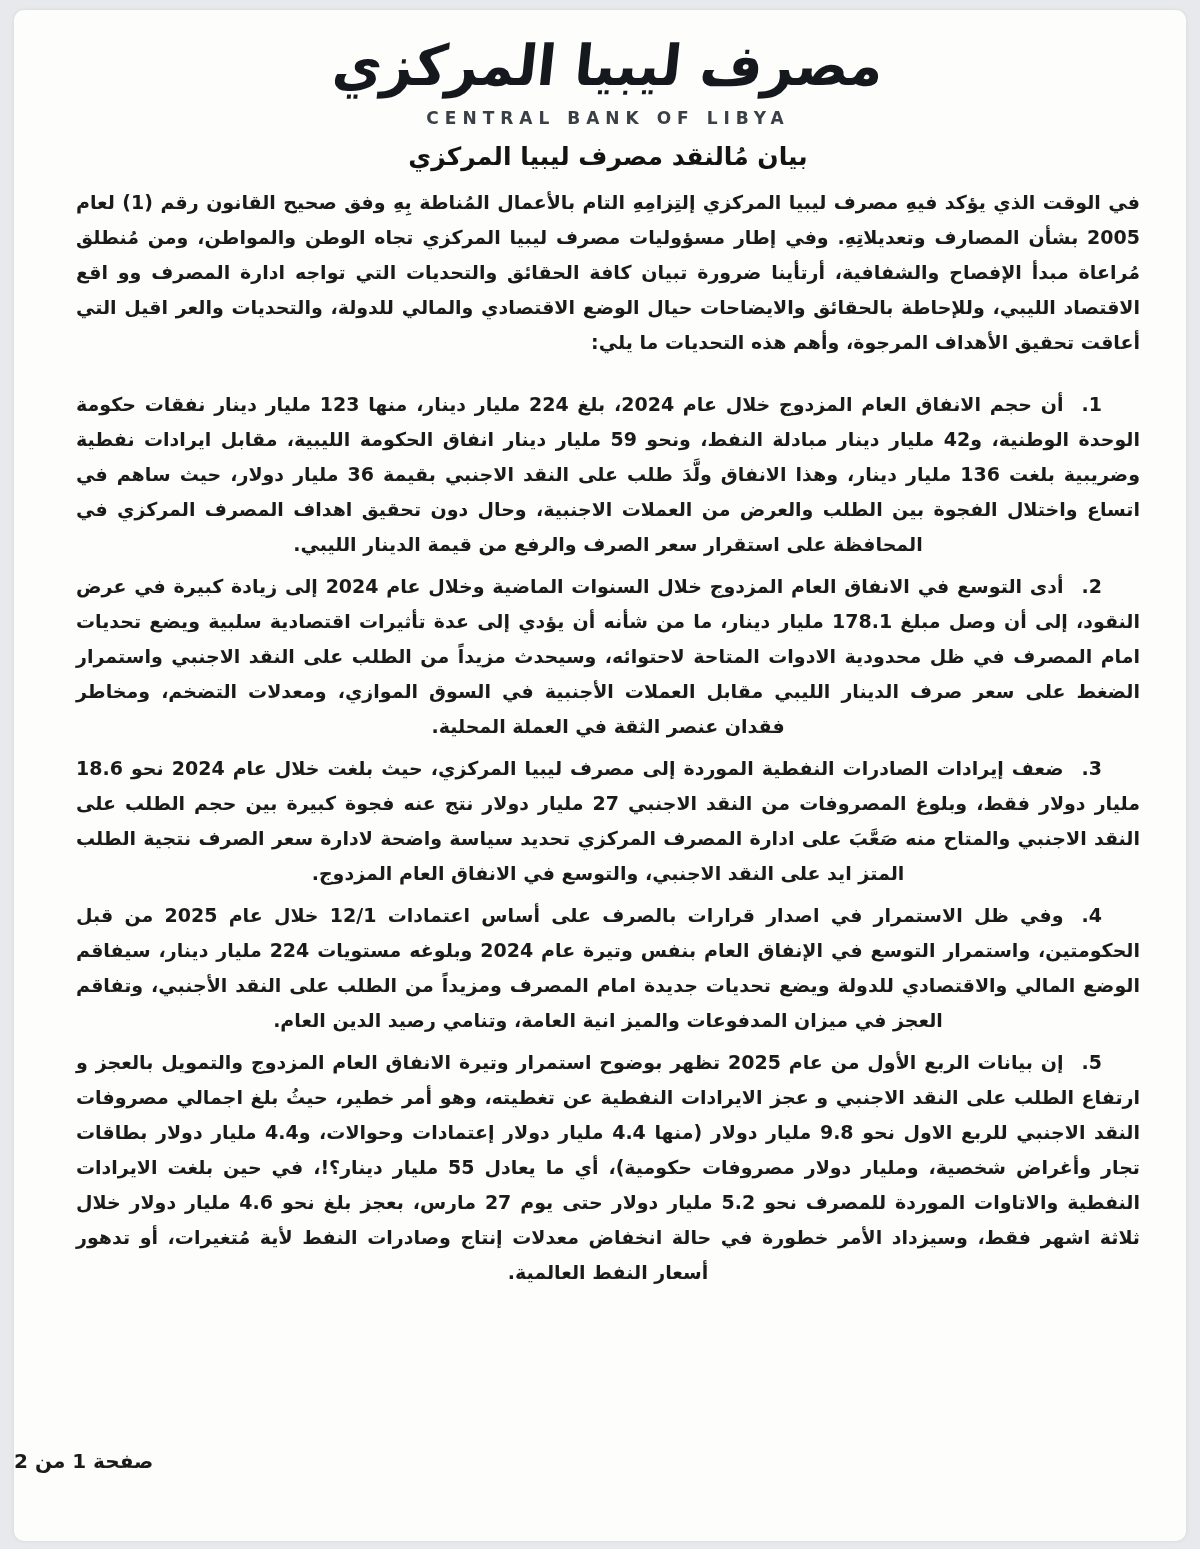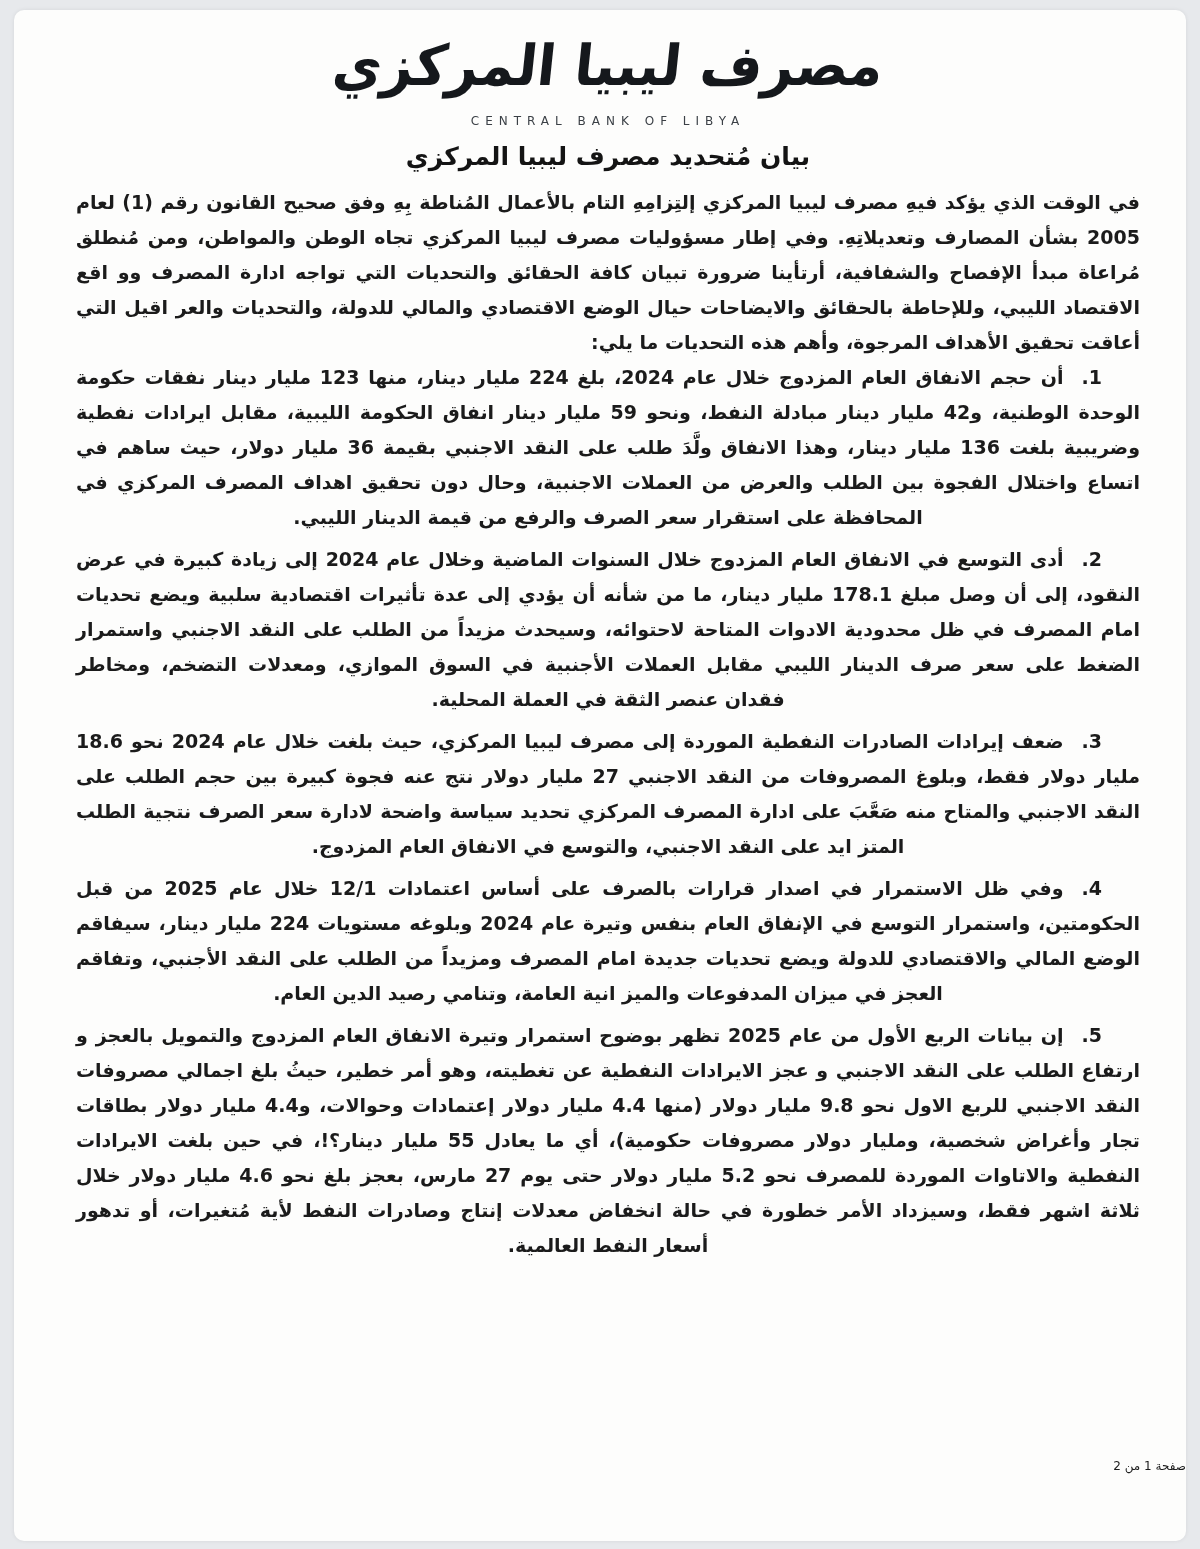--- a/index.html
+++ b/index.html
@@ -33,25 +33,25 @@
     font-size: 54px;
     font-weight: bold;
     line-height: 80px;
     transform: skewX(-6deg) scaleY(1.04);
     letter-spacing: 0;
     color: #15181c;
   }
 
   .logo-english {
     direction: ltr;
-    font-size: 12px;
-    font-weight: normal;
+    font-size: 17px;
+    font-weight: bold;
     letter-spacing: 6px;
     color: #3b4046;
-    margin-top: 8px;
+    margin-top: 2px;
   }
 
   .doc-title {
     direction: rtl;
     font-size: 25px;
     font-weight: bold;
     margin-top: 14px;
     margin-bottom: 14px;
     color: #141414;
   }
@@ -61,21 +61,21 @@
     direction: rtl;
     font-size: 19px;
     font-weight: bold;
     line-height: 35px;
     color: #1b1b1b;
   }
 
   .intro {
     text-align: justify;
     text-align-last: right;
-    margin-bottom: 0;
+    margin-bottom: 27px;
   }
 
   .items { }
 
   .item {
     text-align: justify;
     text-align-last: center;
     text-indent: 38px; 
     margin-bottom: 7px;
   }
@@ -85,36 +85,36 @@
     text-indent: 0;
     margin-left: 18px; 
   }
 
   
   .page-footer {
     position: absolute;
     bottom: 68px;
     left: 0;
     right: 0;
-    text-align: right;
+    text-align: left;
     direction: rtl;
-    font-size: 12px;
-    font-weight: normal;
+    font-size: 20px;
+    font-weight: bold;
     color: #1b1b1b;
   }
 </style>
 </head>
 <body>
 
 <div class="page">
 
   <div class="doc-header">
     <div class="logo-calligraphy">مصرف ليبيا المركزي</div>
     <div class="logo-english">CENTRAL BANK OF LIBYA</div>
-    <div class="doc-title">بيان مُتحديد مصرف ليبيا المركزي</div>
+    <div class="doc-title">بيان مُالنقد مصرف ليبيا المركزي</div>
   </div>
 
   <div class="doc-body">
 
     <p class="intro">في الوقت الذي يؤكد فيهِ مصرف ليبيا المركزي إلتِزامِهِ التام بالأعمال المُناطة بِهِ وفق صحيح القانون رقم (1) لعام 2005 بشأن المصارف وتعديلاتِهِ. وفي إطار مسؤوليات مصرف ليبيا المركزي تجاه الوطن والمواطن، ومن مُنطلق مُراعاة مبدأ الإفصاح والشفافية، أرتأينا ضرورة تبيان كافة الحقائق والتحديات التي تواجه ادارة المصرف وو اقع الاقتصاد الليبي، وللإحاطة بالحقائق والايضاحات حيال الوضع الاقتصادي والمالي للدولة، والتحديات والعر اقيل التي أعاقت تحقيق الأهداف المرجوة، وأهم هذه التحديات ما يلي:</p>
 
     <div class="items">
 
       <p class="item"><span class="num">1.</span><span>أن حجم الانفاق العام المزدوج خلال عام 2024، بلغ 224 مليار دينار، منها 123 مليار دينار نفقات حكومة الوحدة الوطنية، و42 مليار دينار مبادلة النفط، ونحو 59 مليار دينار انفاق الحكومة الليبية، مقابل ايرادات نفطية وضريبية بلغت 136 مليار دينار، وهذا الانفاق ولَّدَ طلب على النقد الاجنبي بقيمة 36 مليار دولار، حيث ساهم في اتساع واختلال الفجوة بين الطلب والعرض من العملات الاجنبية، وحال دون تحقيق اهداف المصرف المركزي في المحافظة على استقرار سعر الصرف والرفع من قيمة الدينار الليبي.</span></p>
 

